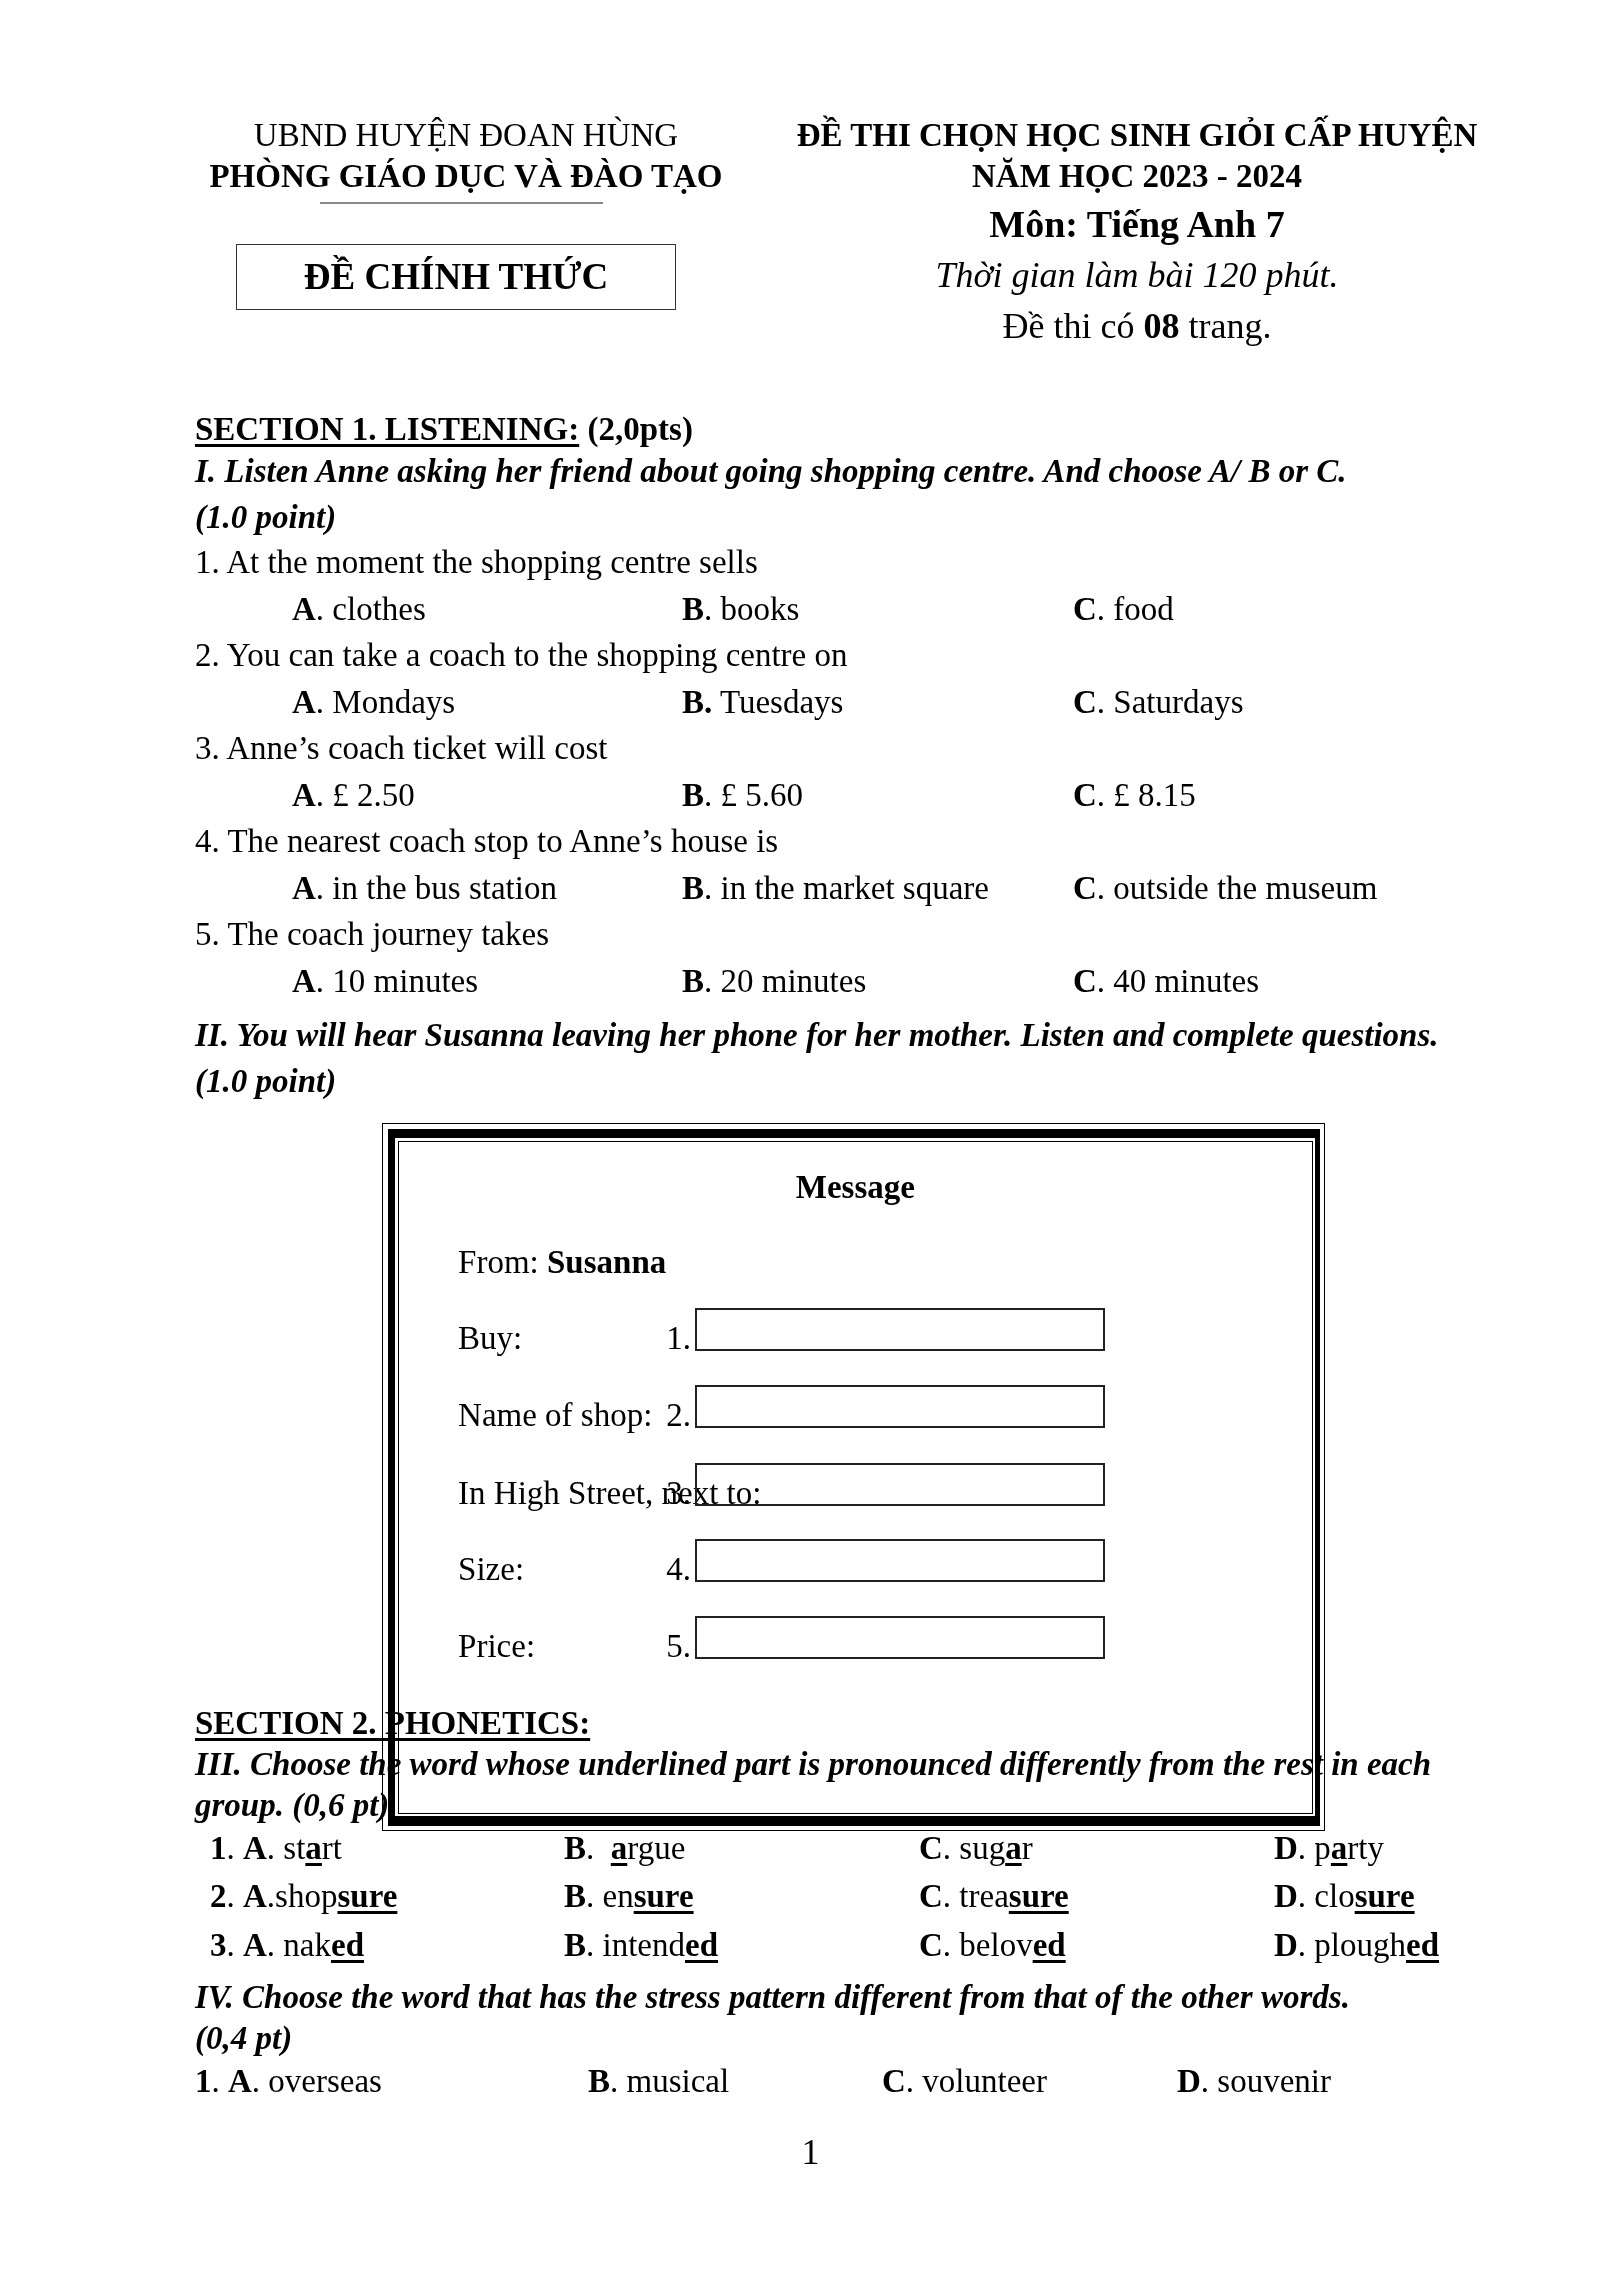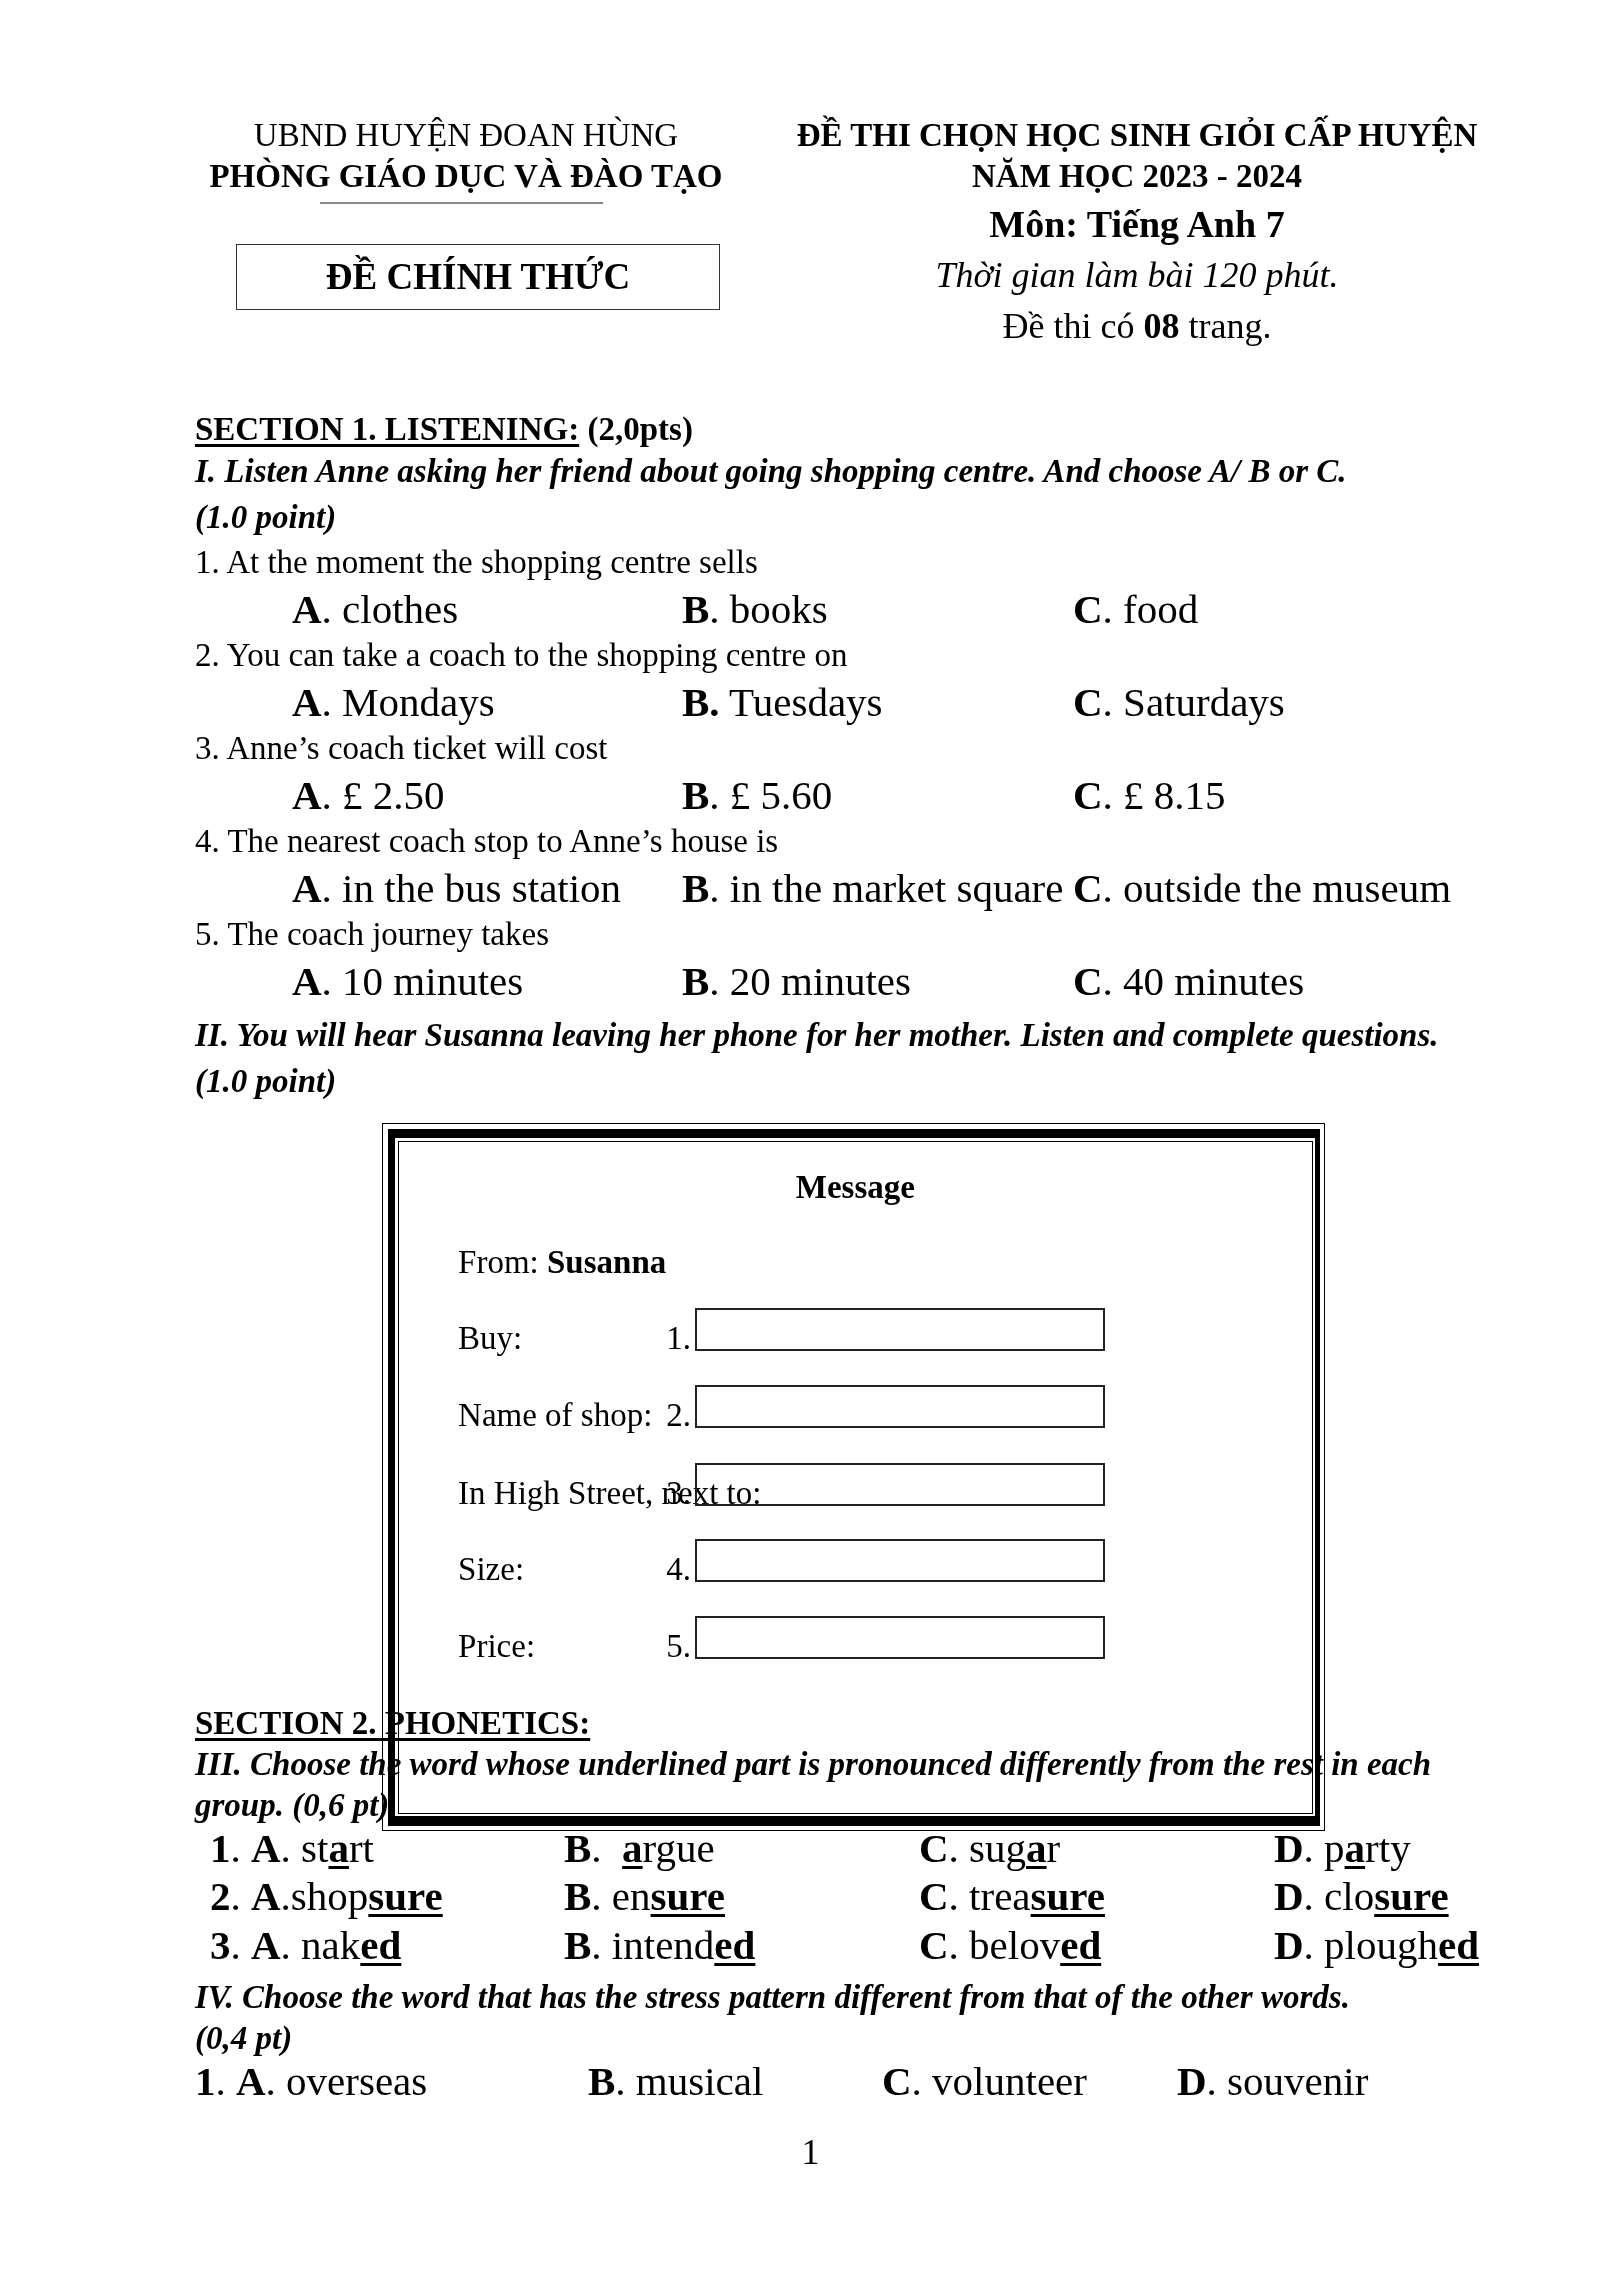--- a/index.html
+++ b/index.html
@@ -11,27 +11,27 @@
   .i { font-style: italic; }
   .u { text-decoration: underline; text-decoration-thickness: 2.7px; text-underline-offset: 3.6px; }
 
   
   .hdr-left { position: absolute; left: 193px; width: 546px; text-align: center; }
   .hdr-right { position: absolute; left: 770px; width: 734px; text-align: center; }
   .f37 { font-size: 33px; line-height: 41px; }
   .f40 { font-size: 36px; line-height: 45px; }
   .rule-short { position: absolute; left: 320px; top: 202px; width: 283px; height: 1.8px; background: #888; }
   .official-box {
-    position: absolute; left: 236px; top: 244px; width: 484px; height: 66px;
+    position: absolute; left: 236px; top: 244px; width: 440px; height: 66px;
     border: 1.8px solid #333; box-sizing: border-box; text-align: center;
     font-size: 37px; line-height: 63px; font-weight: bold;
   }
 
   .line { position: absolute; left: 195px; font-size: 33px; line-height: 43px; white-space: nowrap; }
-  .opt { position: absolute; font-size: 41px; line-height: 43px; white-space: nowrap; }
+  .opt { position: absolute; font-size: 33px; line-height: 43px; white-space: nowrap; }
   .opt .k { font-weight: bold; }
 
   
   .msg-outer {
     position: absolute; left: 382px; top: 1123px; width: 943px; height: 708px;
     border: 1.8px solid #000; box-sizing: border-box;
   }
   .msg-inner {
     position: absolute; left: 5.4px; top: 5.4px; right: 3.6px; bottom: 3.6px;
     border-left: 7.2px solid #000; border-top: 9px solid #000;

